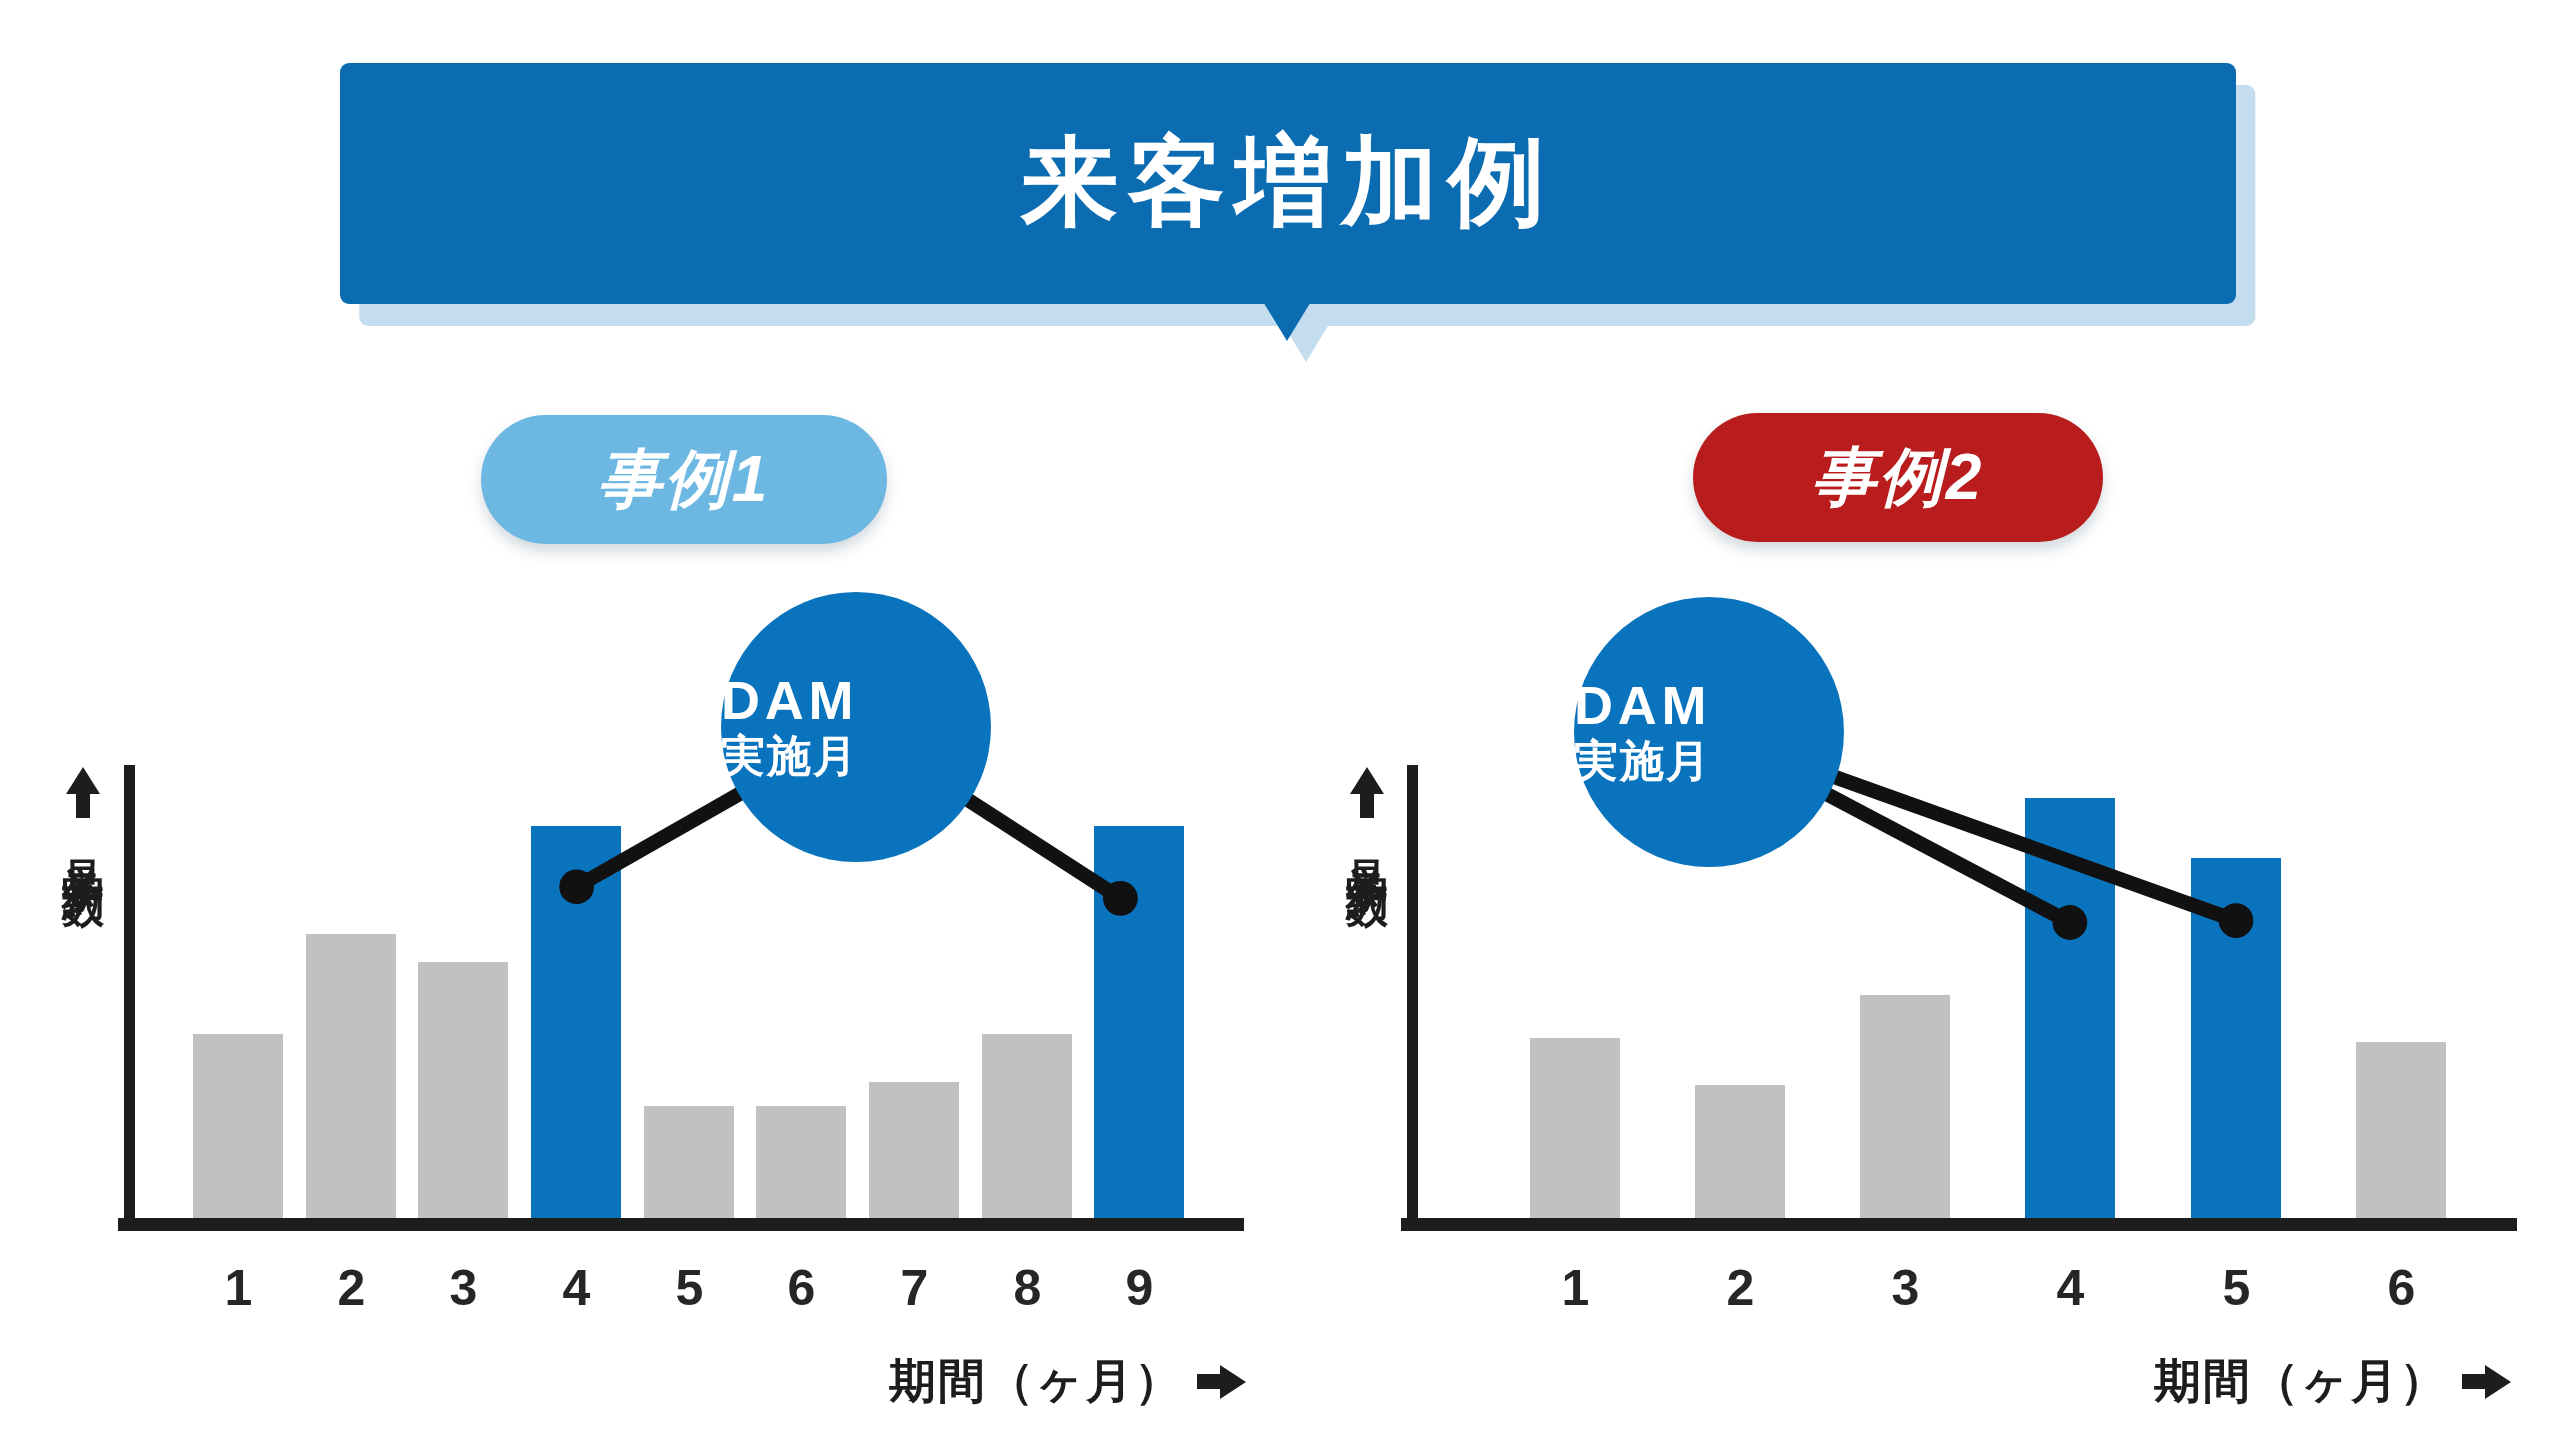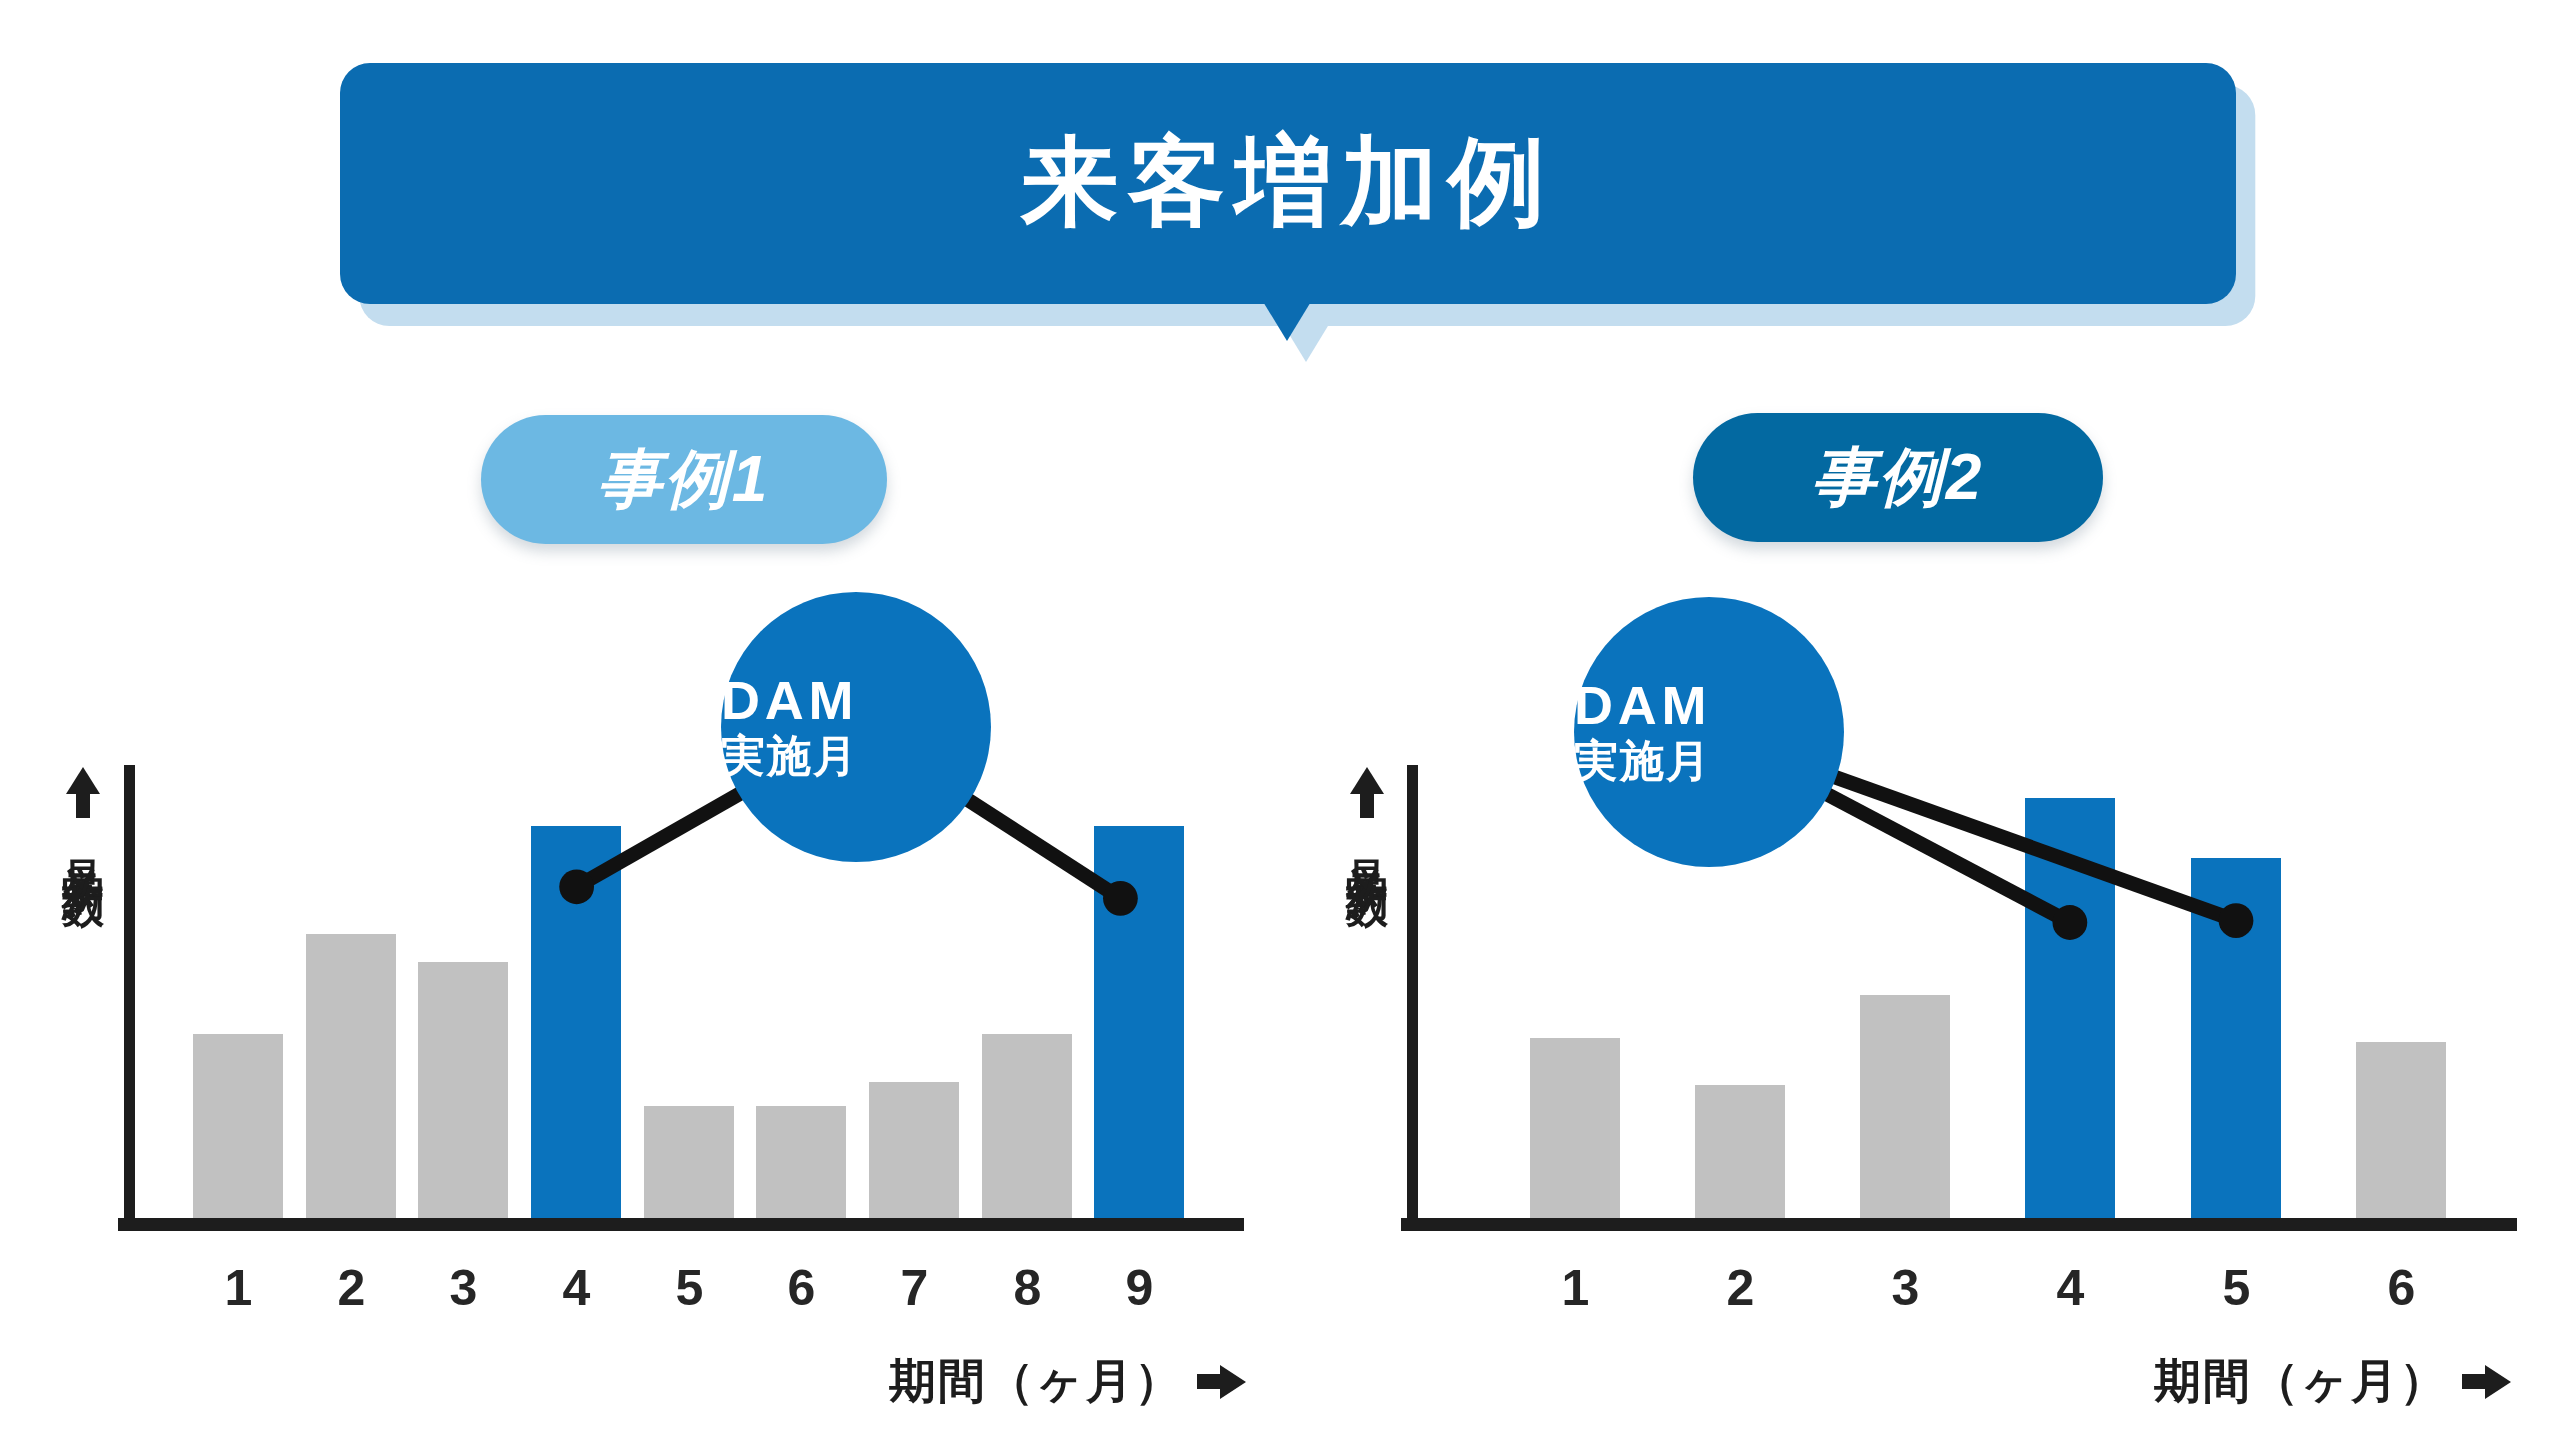--- a/index.html
+++ b/index.html
@@ -1,21 +1,21 @@
 <!DOCTYPE html>
 <html><head>
 <meta charset="utf-8">
 <style>
   html,body{margin:0;padding:0;background:#ffffff;}
   body{font-family:"Liberation Sans","DejaVu Sans",sans-serif;}
   #canvas{position:relative;width:2576px;height:1449px;background:#ffffff;overflow:hidden;}
 
   
   .banner{position:absolute;left:340px;top:63px;width:1896px;height:241px;
-          border-radius:30px;display:flex;align-items:center;justify-content:center;
+          border-radius:9px;display:flex;align-items:center;justify-content:center;
           box-shadow:19.3px 22px 0 0 #c3ddef;}
   .banner-title{color:#ffffff;font-size:97px;font-weight:900;letter-spacing:9.7px;}
   .tri{position:absolute;width:0;height:0;border-left:25px solid transparent;border-right:25px solid transparent;}
   .tri-shadow{left:1281px;top:321px;border-top:41px solid #c3ddef;}
   .tri-main{left:1262px;top:300px;border-top:41px solid #0b6cb1;}
 
   
   .pill{position:absolute;height:129px;border-radius:68px;display:flex;align-items:center;justify-content:center;
         box-shadow:0 7.7px 13.5px rgba(110,130,145,.30);}
   .pill-label{color:#ffffff;font-size:64px;font-weight:900;letter-spacing:2.9px;font-style:italic;}
@@ -62,21 +62,21 @@
 
   <div class="banner" style="background: rgb(11, 108, 177);">
     <span class="banner-title">来客増加例</span>
   </div>
   <div class="tri tri-shadow"></div>
   <div class="tri tri-main"></div>
 
   <div class="pill pill-1" style="background: rgb(108, 184, 227);">
     <span class="pill-label">事例1</span>
   </div>
-  <div class="pill pill-2" style="background: #0369a1;">
+  <div class="pill pill-2" style="background: #b91c1c;">
     <span class="pill-label">事例2</span>
   </div>
 
   <div class="ylabel" style="left:54px;">
     <div>
       <div class="arrow-up-head"></div>
         <div class="arrow-up-stem" style="margin:0 auto;"></div>
     </div>
     <div class="ylabel-text">見学予約数</div>
   </div>

